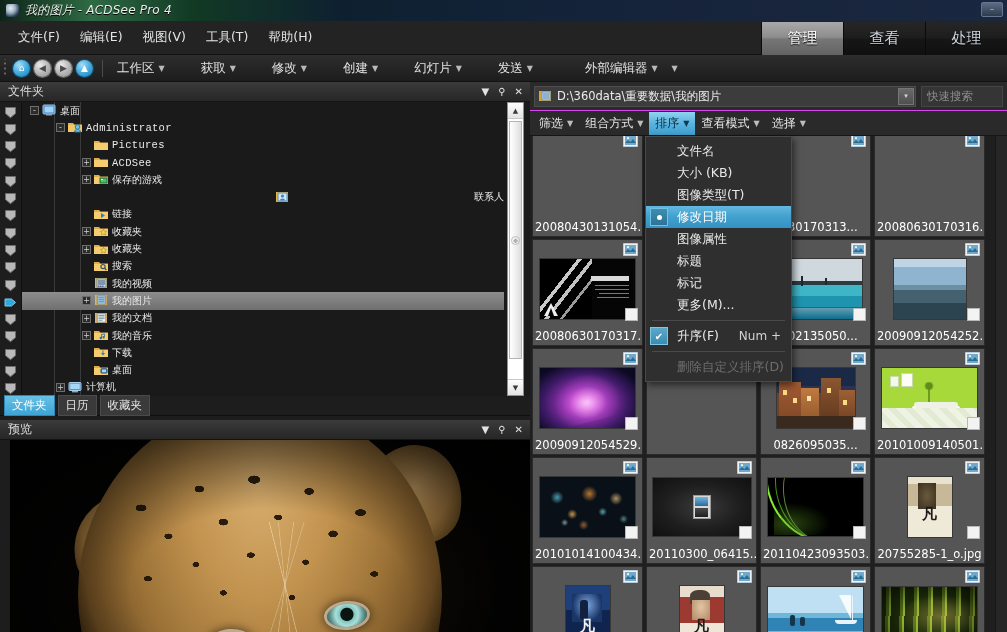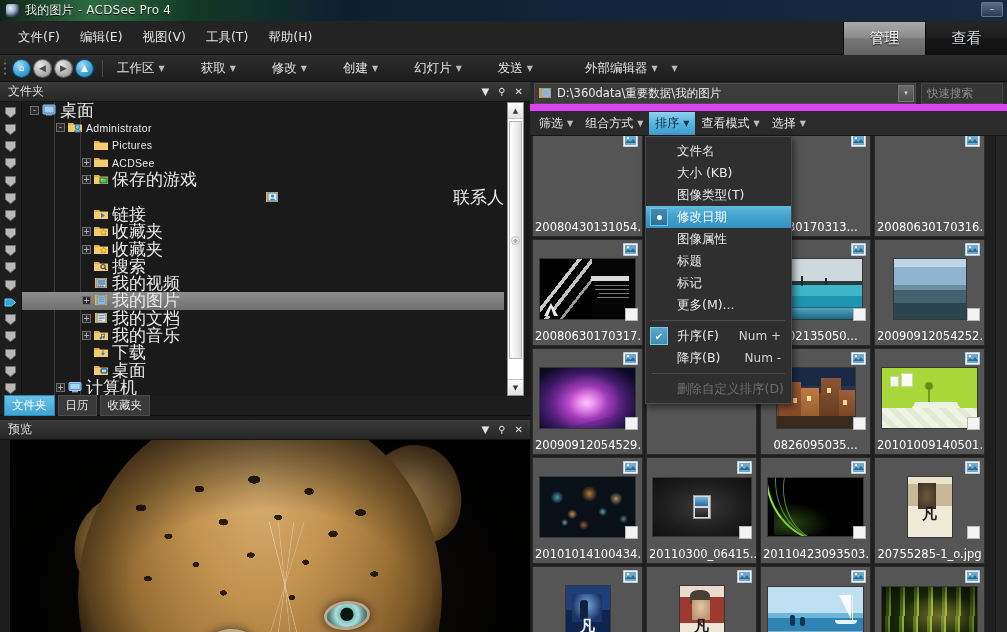--- a/index.html
+++ b/index.html
@@ -11,21 +11,21 @@
     font-size: 12px;
     color: #d8d8d8;
     -webkit-font-smoothing: none;
   }
   #app { position: relative; width: 1007px; height: 632px; overflow: hidden; }
 
   
   .titlebar {
     position: absolute; left: 0; top: 0; width: 1007px; height: 21px;
     background: linear-gradient(to right, #0d2418 0%, #2e6b44 9%, #123a24 19%, #0e2030 34%, #15233a 60%, #1a2740 100%);
-    display: flex; align-items: center;
+    display: flex; align-items: center; font-style: italic;
   }
   .titlebar .tbicon {
     width: 13px; height: 13px; margin-left: 6px; margin-right: 6px;
     border-radius: 2px;
     background: radial-gradient(circle at 35% 32%, #e9eef5 0%, #9fb3c6 38%, #2b3d52 72%, #101b26 100%);
     flex: 0 0 auto;
   }
   .titlebar .tbtext { font-size: 12px; color: #e8efe9; letter-spacing: .2px; text-shadow: 0 1px 0 #000; }
   .wincontrols { position: absolute; right: 4px; top: 2px; display: flex; gap: 1px; }
   .wincontrols .wbtn {
@@ -99,22 +99,22 @@
   .gutter { position: absolute; left: 0; top: 0; width: 22px; height: 294px; background: #1d1d1d; border-right: 1px solid #101010; }
   .gshield { width: 13px; height: 13px; margin: 3.6px auto 0; }
   .gshield svg { display: block; }
   .treebody { position: absolute; left: 22px; top: 0; right: 26px; height: 294px; }
   .trow { height: 17.3px; display: flex; align-items: center; position: relative; white-space: nowrap; }
   .trow.sel { background: linear-gradient(to bottom,#8d8d8d,#7d7d7d 55%,#6f6f6f); }
   .expander { width: 9px; height: 9px; border: 1px solid #6d6d6d; background: #2c2c2c; color: #cfcfcf;
     font-size: 8px; line-height: 7px; text-align: center; flex: 0 0 auto; }
   .expslot { width: 9px; height: 9px; flex: 0 0 auto; }
   .ficon { width: 14px; height: 13px; margin: 0 4px 0 3px; flex: 0 0 auto; position: relative; }
-  .tlabel { font-size: 17px; color: #e9e9e9; }
-  .tlabel.mono { font-family: Liberation Sans, sans-serif; font-size: 10.5px; letter-spacing: .3px; }
+  .tlabel { font-size: 10px; color: #e9e9e9; }
+  .tlabel.mono { font-family: Liberation Mono, monospace; font-size: 10.5px; letter-spacing: .3px; }
   .treeline { position: absolute; top: 0; width: 1px; height: 294px; background: #3a3a3a; }
 
   
   .vscroll { position: absolute; right: 6px; top: 0; width: 17px; height: 294px;
     background: #ffffff; border: 1px solid #8e8e8e; }
   .vscroll .sbtn { height: 16px; background: linear-gradient(to bottom,#fdfdfd,#e3e3e3); border-bottom: 1px solid #c7c7c7;
     display: flex; align-items: center; justify-content: center; font-size: 7px; color: #3a3a3a; }
   .vscroll .sbtn.bot { position: absolute; bottom: 0; left: 0; right: 0; border-bottom: none; border-top: 1px solid #c7c7c7; }
   .vscroll .thumb { position: absolute; left: 1px; right: 1px; top: 18px; height: 238px;
     background: linear-gradient(to right,#ffffff,#f0f0f0 50%,#dcdcdc); border: 1px solid #b5b5b5;
@@ -178,21 +178,21 @@
       linear-gradient(98deg, rgba(0,0,0,0) 49.6%, rgba(255,250,240,.45) 49.8%, rgba(0,0,0,0) 50.1%),
       linear-gradient(107deg, rgba(0,0,0,0) 49.6%, rgba(255,250,240,.35) 49.8%, rgba(0,0,0,0) 50.1%);
     opacity:.8;
   }
   .leo .vign { position:absolute; inset:0; background: radial-gradient(ellipse at 50% 55%, rgba(0,0,0,0) 38%, rgba(0,0,0,.72) 82%, #000 100%); }
 
   
   .rightcol { position: absolute; left: 530px; top: 82px; width: 477px; height: 550px; background: #1f1f1f; }
 
   .pathbar { position: absolute; left: 0; top: 0; width: 477px; height: 29px; background: #2a2a2a;
-    display: flex; align-items: center; padding: 0 4px; gap: 5px; border-bottom: 7px solid #d946ef; }
+    display: flex; align-items: center; padding: 0 4px; gap: 5px; border-bottom: 1px solid #d946ef; }
   .pathbox { flex: 1 1 auto; height: 21px; background: #3c3c3c; border: 1px solid #4d4d4d;
     display: flex; align-items: center; padding: 0 0 0 4px; position: relative; }
   .pathbox .fi { width: 13px; height: 12px; margin-right: 5px; flex: 0 0 auto; }
   .pathbox .ptxt { font-size: 11.5px; color: #ececec; white-space: nowrap; overflow: hidden; }
   .pathbox .pdd { position: absolute; right: 1px; top: 1px; width: 16px; height: 17px;
     background: linear-gradient(to bottom,#6a6a6a,#4f4f4f); border: 1px solid #767676;
     display: flex; align-items: center; justify-content: center; font-size: 7px; color: #d6d6d6; }
   .qsearch { width: 82px; height: 21px; background: #353535; border: 1px solid #454545;
     display: flex; align-items: center; padding-left: 5px; font-size: 11.5px; color: #8e8e8e; flex: 0 0 auto; }
 
@@ -249,20 +249,21 @@
     <div class="mitem">文件(F)</div>
     <div class="mitem">编辑(E)</div>
     <div class="mitem">视图(V)</div>
     <div class="mitem">工具(T)</div>
     <div class="mitem">帮助(H)</div>
   </div>
 
   <div class="modetabs">
     <div class="modetab active">管理</div>
     <div class="modetab">查看</div>
+    <div class="modetab">处理</div>
   </div>
 
   <div class="toolbar">
     <div class="gripper"></div>
     <div class="navbtn blue">
         <div class="g">⌂</div>
       </div>
     <div class="navbtn gray">
         <div class="g">◀</div>
       </div>
@@ -1008,23 +1009,19 @@
       </div>
       <div class="mrow">
         <span>更多(M)...</span>
       </div>
       <div class="msep"></div>
       <div class="mrow chk">
         <span class="mk">✔</span>
         <span>升序(F)</span>
         <span class="accel">Num +</span>
       </div>
-      <div class="mrow">
-        <span>降序(B)</span>
-        <span class="accel">Num -</span>
-      </div>
       <div class="msep"></div>
       <div class="mrow dim">
         <span>删除自定义排序(D)</span>
       </div>
     </div>
 
 </div>
 
 </body></html>

